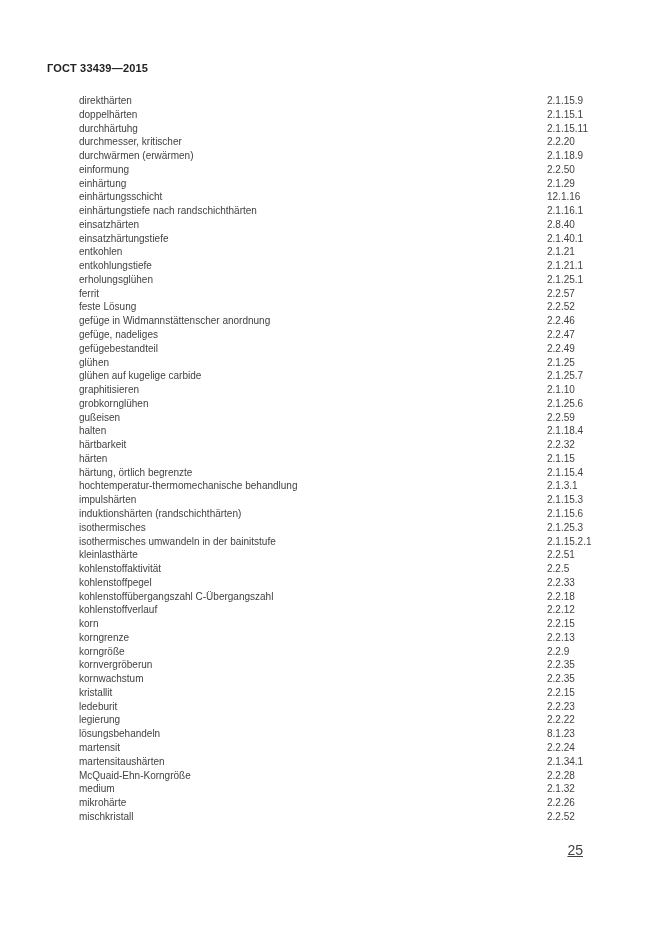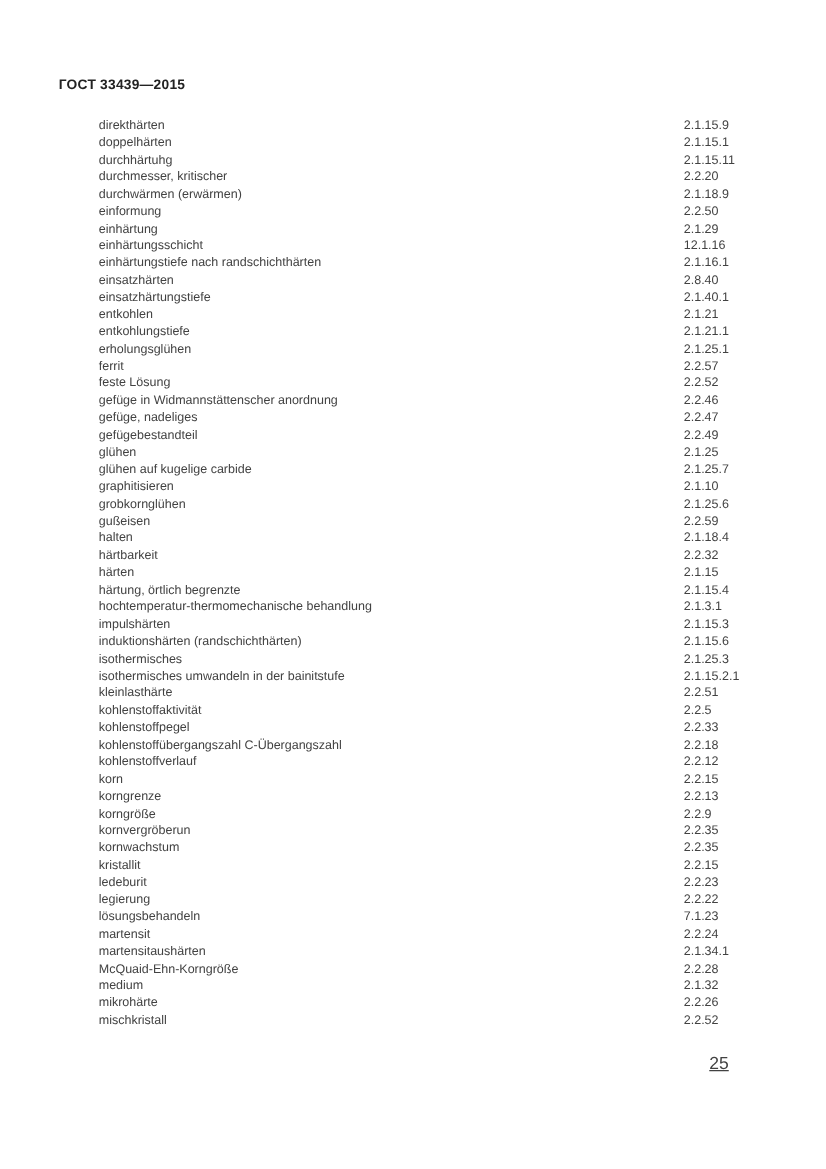--- a/index.html
+++ b/index.html
@@ -305,21 +305,21 @@
     <span class="ref">2.2.23</span>
   </div>
 
   <div class="index-row">
     <span class="term">legierung</span>
     <span class="ref">2.2.22</span>
   </div>
 
   <div class="index-row">
     <span class="term">lösungsbehandeln</span>
-    <span class="ref">7.1.23</span>
+    <span class="ref">8.1.23</span>
   </div>
 
   <div class="index-row">
     <span class="term">martensit</span>
     <span class="ref">2.2.24</span>
   </div>
 
   <div class="index-row">
     <span class="term">martensitaushärten</span>
     <span class="ref">2.1.34.1</span>

